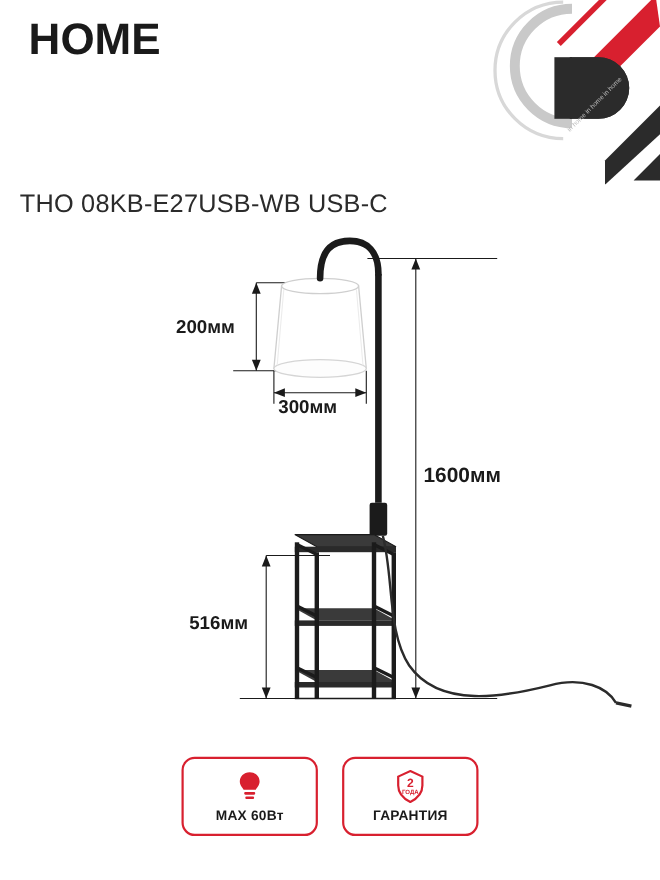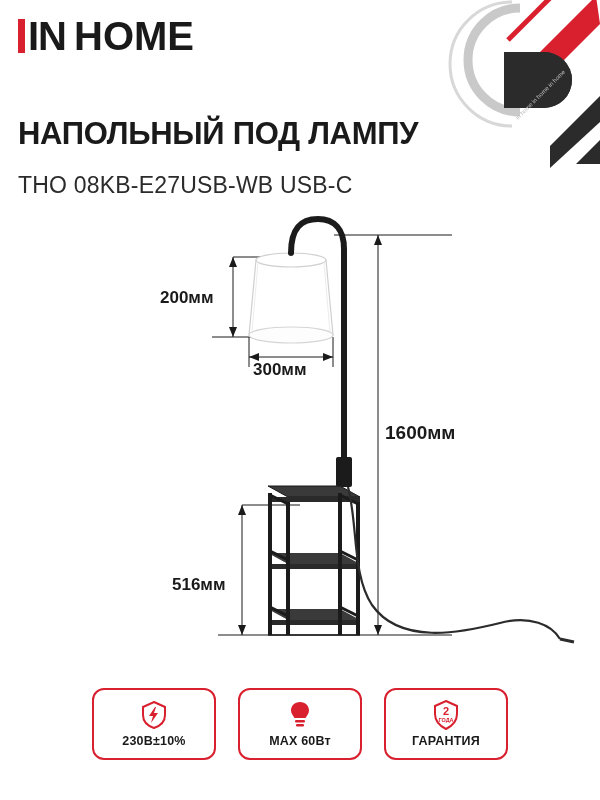--- a/index.html
+++ b/index.html
@@ -140,21 +140,20 @@
     display: flex;
     align-items: center;
     justify-content: center;
   }
 </style>
 </head>
 <body>
 
 <div class="logo-block">
   <div class="logo-row">
-    <div class="logo-in"><span class="bar"></span><span>IN</span></div>
     <div class="logo-home">HOME</div>
   </div>
 </div>
 
 <div class="corner">
   <svg width="200" height="168" viewBox="0 0 200 168" xmlns="http://www.w3.org/2000/svg">
 
     <path d="M120 8 A52 52 0 0 0 120 112" fill="none" stroke="#c9c9c9" stroke-width="9"></path>
     <path d="M112 2 A62 62 0 0 0 112 126" fill="none" stroke="#d8d8d8" stroke-width="3"></path>
 
@@ -168,21 +167,20 @@
     <path d="M200 96 L150 146 L150 168 L200 122 Z" fill="#2b2b2b"></path>
     <path d="M200 140 L176 164 L200 164 Z" fill="#2b2b2b"></path>
 
     <text x="150" y="30" fill="#ffffff" font-size="6" font-family="Liberation Sans, sans-serif" transform="rotate(-45 150 30)">in home  in home</text>
     <text x="118" y="120" fill="#bdbdbd" font-size="6" font-family="Liberation Sans, sans-serif" transform="rotate(-45 118 120)">in home  in home  in home</text>
   </svg>
 </div>
 
 <div class="title">
   <br>
-  <span>напольный под лампу</span>
 </div>
 <div class="subtitle">THO 08KB-E27USB-WB USB-C</div>
 
 <div class="stage">
   <svg width="600" height="470" viewBox="0 0 600 470" xmlns="http://www.w3.org/2000/svg">
 
     <g stroke="#1a1a1a" stroke-width="1" fill="none">
 
       <line x1="378" y1="30" x2="378" y2="430"></line>
       <line x1="334" y1="30" x2="452" y2="30"></line>
@@ -255,34 +253,25 @@
     </g>
 
     <path d="M348 282 C358 320 352 370 372 400 C400 440 460 428 500 418 C530 410 552 420 560 434" fill="none" stroke="#2b2b2b" stroke-width="2.2"></path>
     <path d="M560 434 l14 3" fill="none" stroke="#2b2b2b" stroke-width="3"></path>
   </svg>
 
   
   <div class="dim-label" style="left:160px; top:83px;">200мм</div>
   <div class="dim-label" style="left:253px; top:155px;">300мм</div>
   <div class="dim-label" style="left:385px; top:217px; font-size:19px;text-align:center;">1600мм</div>
-  <div class="dim-label" style="left:172px; top:352px;margin-top:18px;">516мм</div>
+  <div class="dim-label" style="left:172px; top:352px;">516мм</div>
 </div>
 
 <div class="features">
 
-  <div class="feature">
-    <div class="ficon">
-      <svg width="26" height="28" viewBox="0 0 26 28" xmlns="http://www.w3.org/2000/svg">
-        <path d="M13 1 L24 6 V14 C24 21 19 25 13 27 C7 25 2 21 2 14 V6 Z" fill="none" stroke="#d8202f" stroke-width="2"></path>
-        <polygon points="14,6 8,15 12,15 10,22 17,12 13,12 15,6" fill="#d8202f"></polygon>
-      </svg>
-    </div>
-    <div class="ftext">230В±10%</div>
-  </div>
 
   <div class="feature">
     <div class="ficon">
       <svg width="24" height="30" viewBox="0 0 24 30" xmlns="http://www.w3.org/2000/svg">
         <path d="M12 2 C6.5 2 3 6 3 10.5 C3 14 5.5 16 6.5 18 L17.5 18 C18.5 16 21 14 21 10.5 C21 6 17.5 2 12 2 Z" fill="#d8202f"></path>
         <rect x="7" y="20" width="10" height="2.4" rx="1" fill="#d8202f"></rect>
         <rect x="8" y="24" width="8" height="2.4" rx="1" fill="#d8202f"></rect>
       </svg>
     </div>
     <div class="ftext">MAX 60Вт</div>

